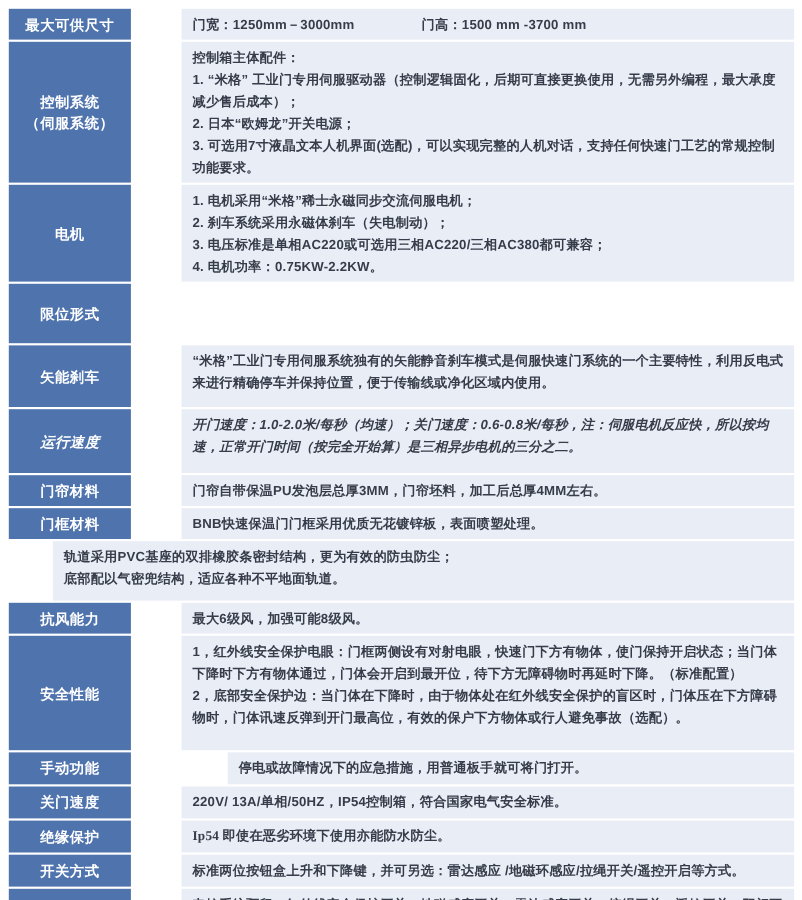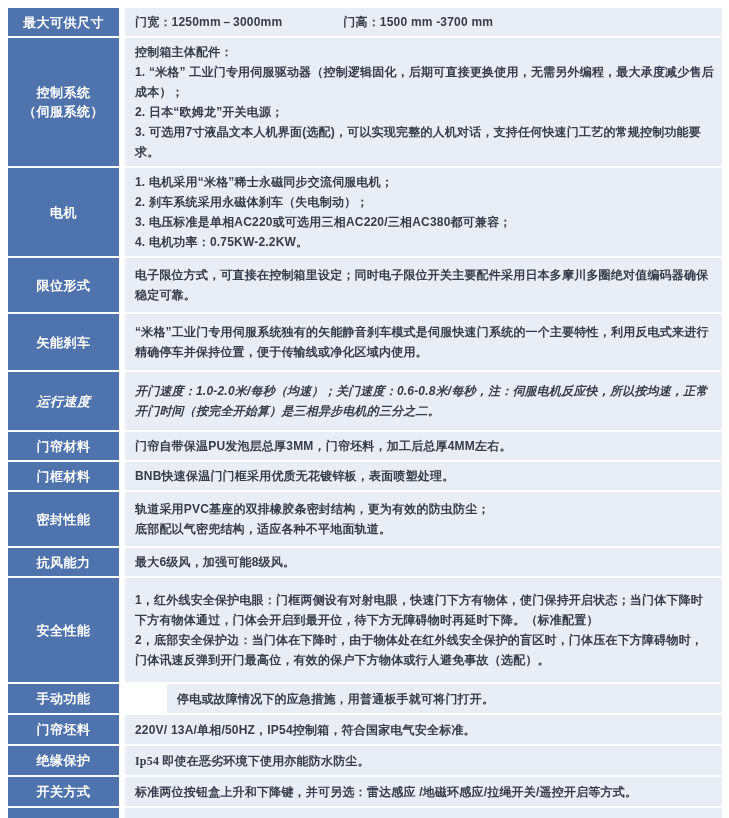--- a/index.html
+++ b/index.html
@@ -40,22 +40,22 @@
     font-size: 13px;
     font-weight: bold;
     line-height: 19px;
     white-space: pre-line;
     letter-spacing: 0.5px;
   }
   .content-cell {
     flex: 1 1 auto;
     background: #e9edf6;
     display: flex;
-    align-items: center;
     padding: 4px 8px 4px 10px;
+    margin-left: 40px;
   }
   .content-text {
     font-size: 12px;
     font-weight: bold;
     color: #363c49;
     line-height: 20px;
     white-space: pre-wrap;
     letter-spacing: 0.2px;
   }
 
@@ -113,23 +113,20 @@
 2. 刹车系统采用永磁体刹车（失电制动）；
 3. 电压标准是单相AC220或可选用三相AC220/三相AC380都可兼容；
 4. 电机功率：0.75KW-2.2KW。</span>
     </div>
   </div>
 
   <div class="spec-row">
     <div class="label-cell">
       <span class="label-text">限位形式</span>
     </div>
-    <div class="content-cell">
-      <span class="content-text">电子限位方式，可直接在控制箱里设定；同时电子限位开关主要配件采用日本多摩川多圈绝对值编码器确保稳定可靠。</span>
-    </div>
   </div>
 
   <div class="spec-row">
     <div class="label-cell">
       <span class="label-text">矢能刹车</span>
     </div>
     <div class="content-cell">
       <span class="content-text">“米格”工业门专用伺服系统独有的矢能静音刹车模式是伺服快速门系统的一个主要特性，利用反电式来进行精确停车并保持位置，便于传输线或净化区域内使用。</span>
     </div>
   </div>
@@ -155,23 +152,20 @@
   <div class="spec-row">
     <div class="label-cell">
       <span class="label-text">门框材料</span>
     </div>
     <div class="content-cell">
       <span class="content-text">BNB快速保温门门框采用优质无花镀锌板，表面喷塑处理。</span>
     </div>
   </div>
 
   <div class="spec-row">
-    <div class="label-cell">
-      <span class="label-text">密封性能</span>
-    </div>
     <div class="content-cell">
       <span class="content-text">轨道采用PVC基座的双排橡胶条密封结构，更为有效的防虫防尘；
 底部配以气密兜结构，适应各种不平地面轨道。</span>
     </div>
   </div>
 
   <div class="spec-row">
     <div class="label-cell">
       <span class="label-text">抗风能力</span>
     </div>
@@ -194,21 +188,21 @@
     <div class="label-cell">
       <span class="label-text">手动功能</span>
     </div>
     <div class="content-cell">
       <span class="content-text">停电或故障情况下的应急措施，用普通板手就可将门打开。</span>
     </div>
   </div>
 
   <div class="spec-row">
     <div class="label-cell">
-      <span class="label-text">门帘坯料</span>
+      <span class="label-text">关门速度</span>
     </div>
     <div class="content-cell">
       <span class="content-text">220V/ 13A/单相/50HZ，IP54控制箱，符合国家电气安全标准。</span>
     </div>
   </div>
 
   <div class="spec-row">
     <div class="label-cell">
       <span class="label-text">绝缘保护</span>
     </div>

